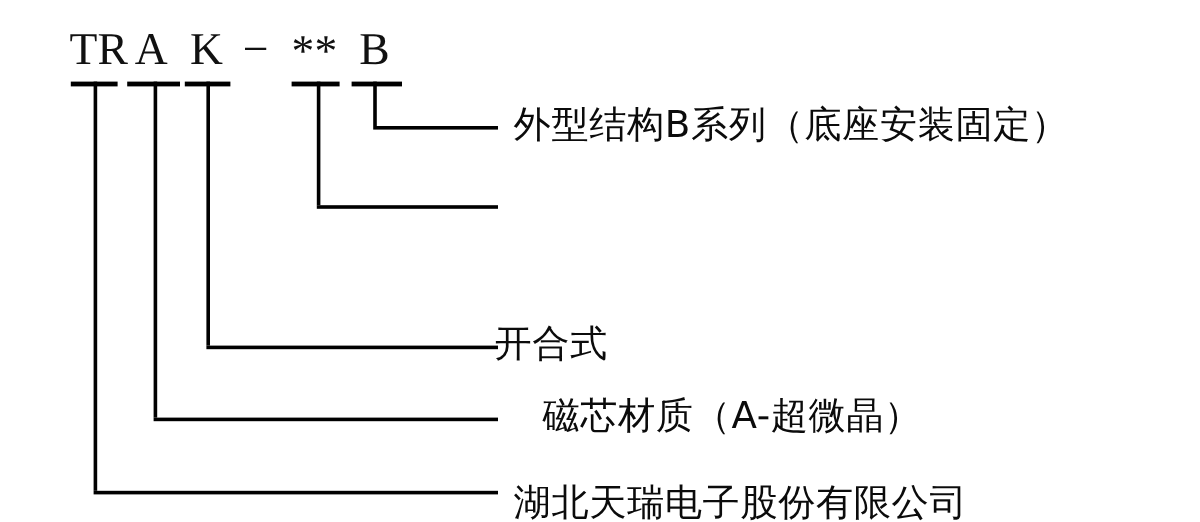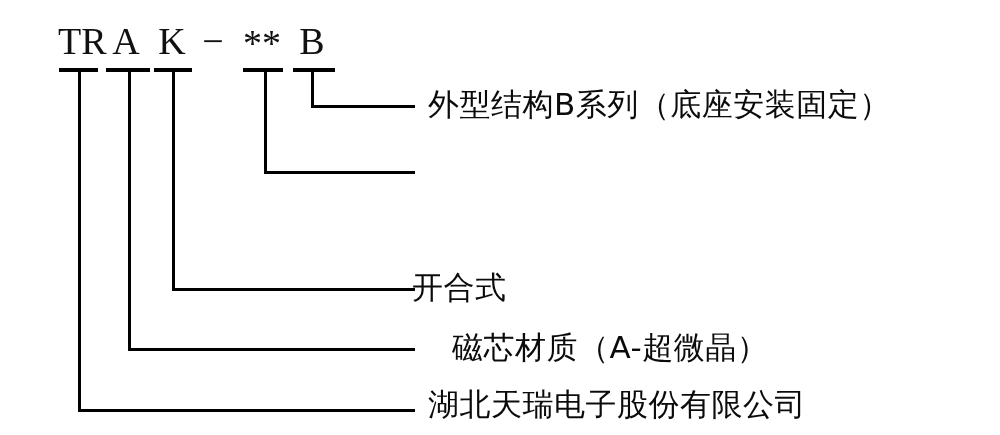--- a/index.html
+++ b/index.html
@@ -83,15 +83,15 @@
 
   <div class="leader-h" style="left: 311px; top: 105px; width: 104px;"></div>
   <div class="leader-h" style="left: 264px; top: 171px; width: 151px;"></div>
   <div class="leader-h" style="left: 172px; top: 288px; width: 243px;"></div>
   <div class="leader-h" style="left: 128px; top: 348px; width: 287px;"></div>
   <div class="leader-h" style="left: 78px; top: 409px; width: 337px;"></div>
 
   <div class="label" style="left: 428px; top: 89px;">外型结构B系列（底座安装固定）</div>
   <div class="label" style="left: 412px; top: 272px; text-align: right;">开合式</div>
   <div class="label" style="left: 452px; top: 332px;">磁芯材质（A-超微晶）</div>
-  <div class="label" style="left: 428px; top: 389px;">湖北天瑞电子股份有限公司</div>
+  <div class="label" style="left: 428px; top: 404px;">湖北天瑞电子股份有限公司</div>
 
 </div>
 
 </body></html>

